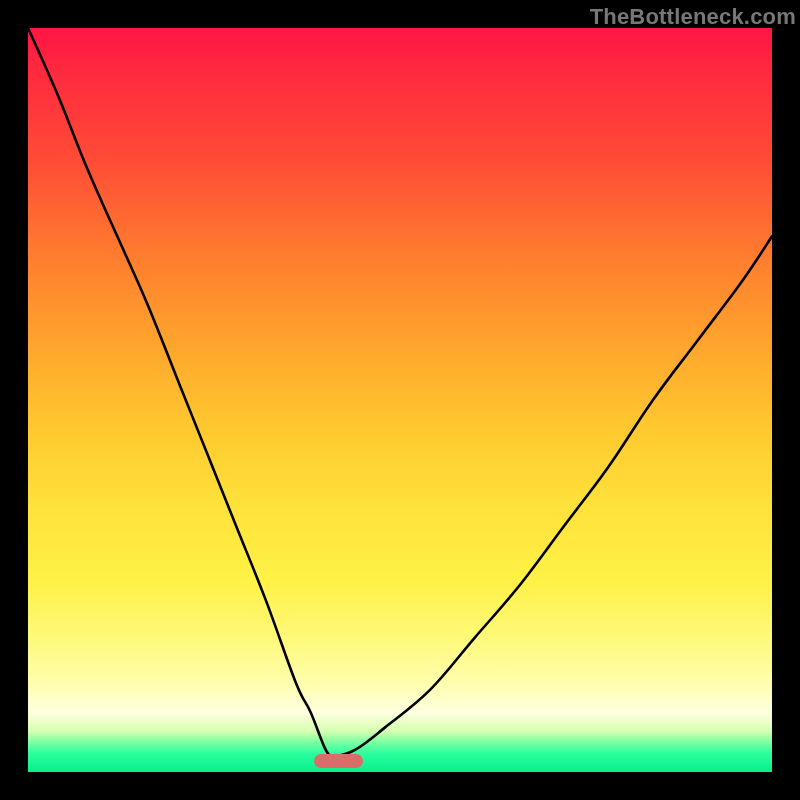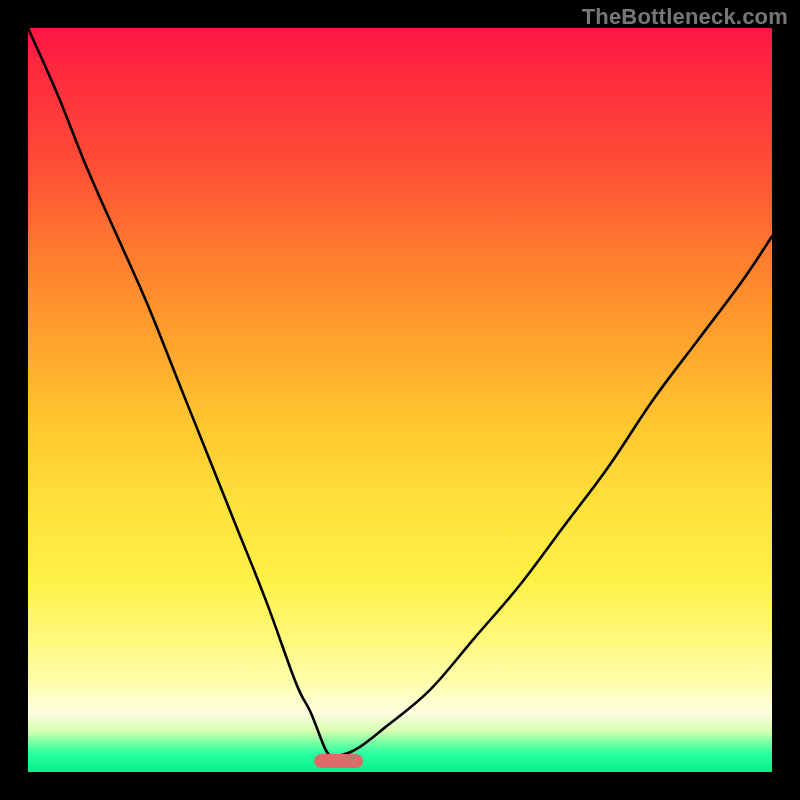--- a/index.html
+++ b/index.html
@@ -12,21 +12,21 @@
   }
   .frame {
     width: 800px;
     height: 800px;
     background: #000;
     position: relative;
   }
   .watermark {
     position: absolute;
     top: 4px;
-    right: 12px;
+    right: 4px;
     color: #777;
     font-size: 22px;
     font-weight: 600;
     letter-spacing: 0.2px;
     z-index: 20;
   }
   .plot {
     position: absolute;
     left: 28px;
     top: 28px;

